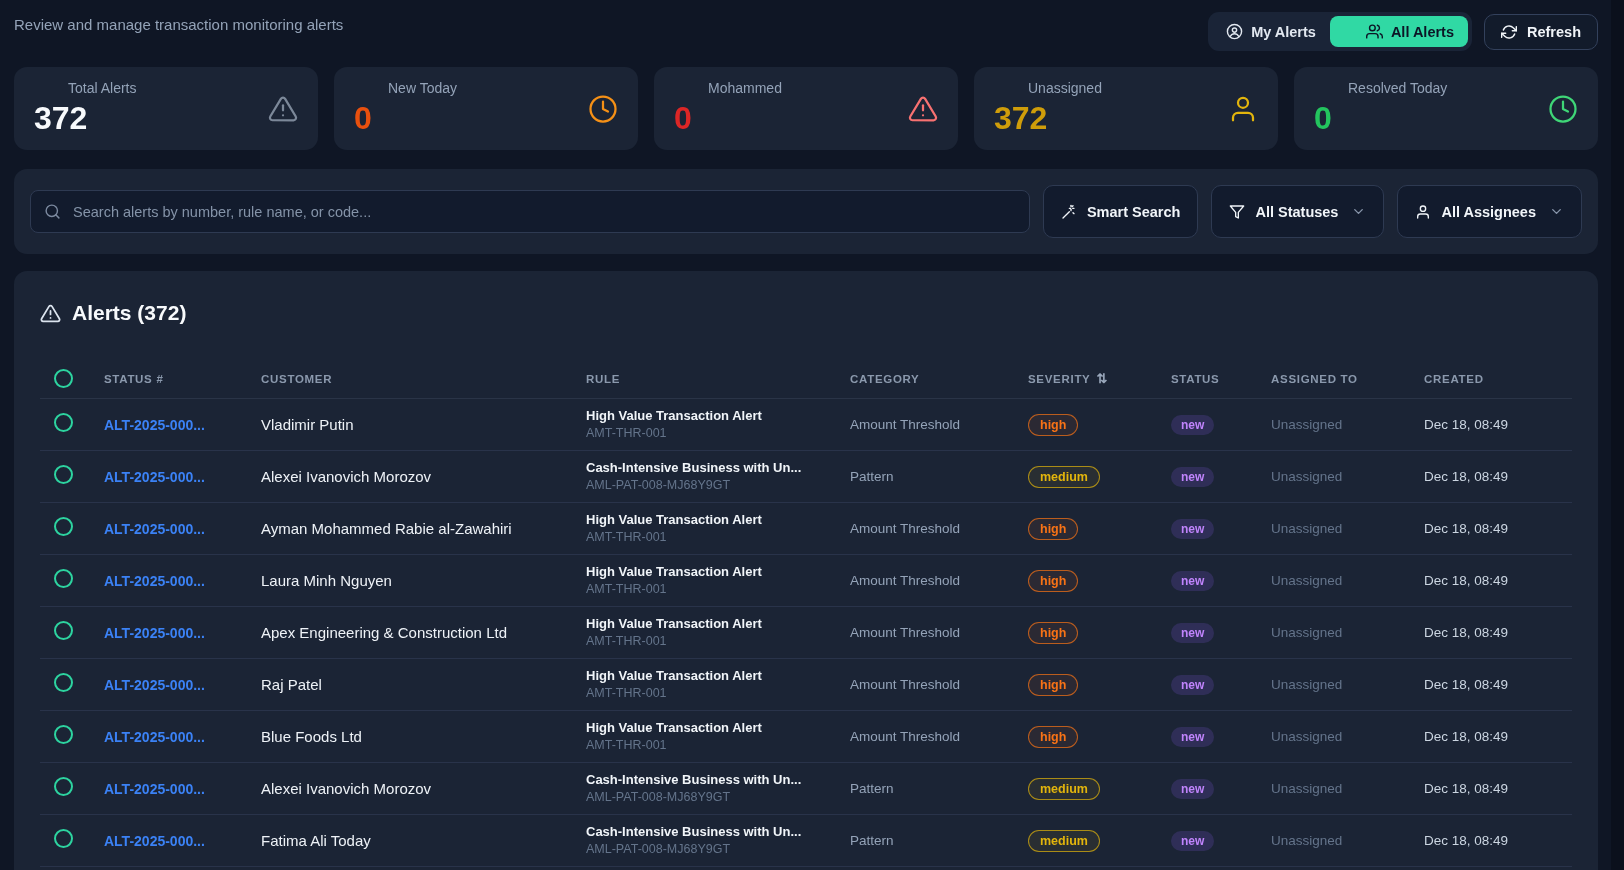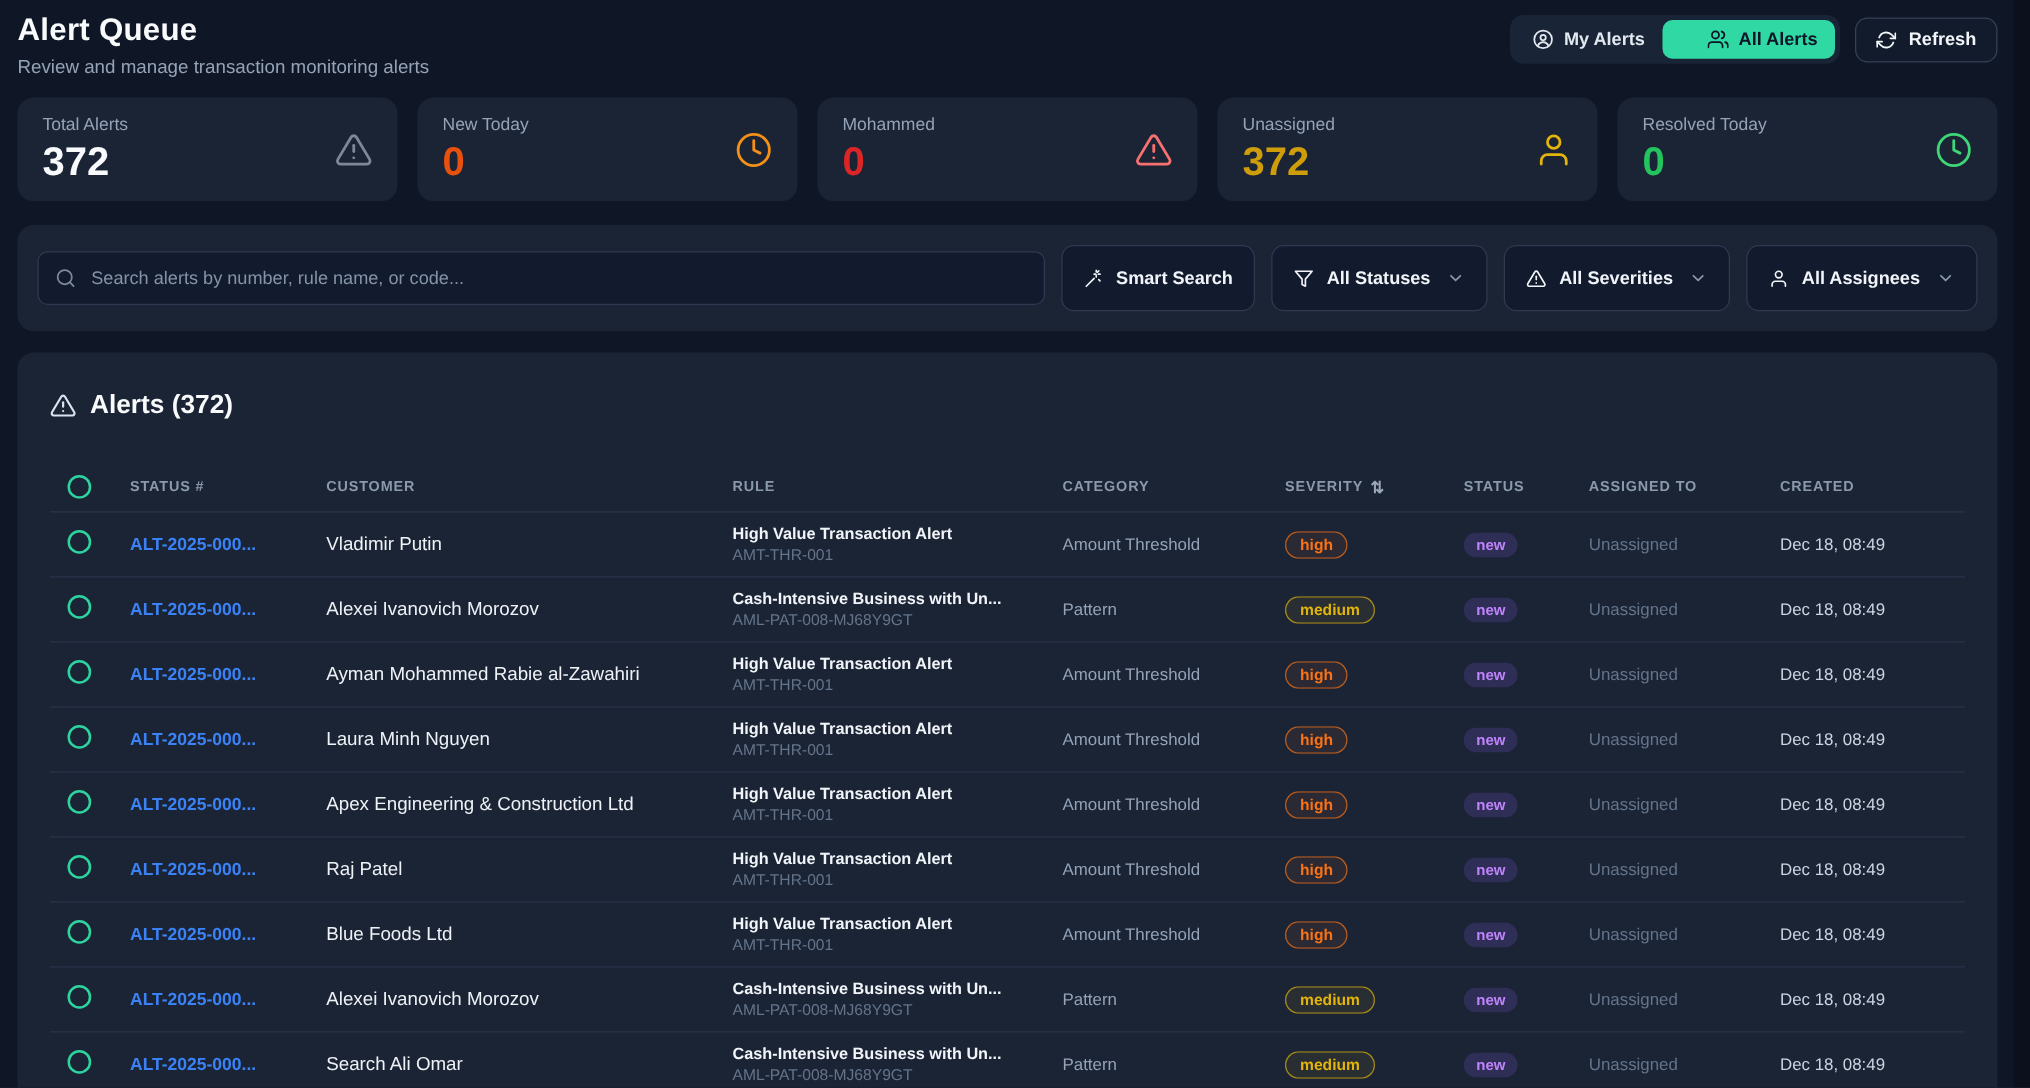--- a/index.html
+++ b/index.html
@@ -23,21 +23,21 @@
   .toggle-btn.active { background:#30d9a4; color:#0c1626;padding-left:36px; }
   .btn-outline { display:flex; align-items:center; gap:10px; padding:9px 16px; border-radius:10px;
     border:1px solid #33415c; background:rgba(26,36,55,.35); color:#f1f5f9; font-size:14.5px; font-weight:700; cursor:pointer; }
   .icon { display:inline-flex; flex:none; }
   .icon svg { display:block; }
 
   
   .stats { display:grid; grid-template-columns:repeat(5,1fr); gap:16px; margin-top:16px; }
   .stat-card { background:#1b2435; border-radius:13px; padding:17px 20px; height:83px;
     display:flex; justify-content:space-between; align-items:center; }
-  .stat-label { font-size:14px; color:#94a3b8; }
+  .stat-label { font-size:14px; color:#94a3b8;margin-left:34px; }
   .stat-value { font-size:32px; font-weight:700; margin-top:4px; }
   .v-white { color:#f8fafc; } .v-orange { color:#e8500e; } .v-red { color:#dc2626; }
   .v-amber { color:#cf9d0a; } .v-green { color:#23c45e; }
   .i-slate { color:#7c8899; } .i-orange { color:#f59016; } .i-red { color:#f87171; }
   .i-yellow { color:#e3b50c; } .i-green { color:#3fd677; }
 
   
   .filter-card { background:#1b2435; border-radius:13px; margin-top:19px; padding:16px; display:flex; gap:13px; align-items:center; }
   .search-wrap { flex:1; position:relative; }
   .search-wrap .icon { position:absolute; left:14px; top:13px; color:#7c8aa0; }
@@ -79,21 +79,20 @@
 
   .scroll-gutter { position:absolute; top:0; right:0; width:13px; height:870px; background:#0b101c; }
 </style>
 </head>
 <body>
 
 <div class="page">
 
   <div class="topbar">
     <div>
-      <div class="page-title">Alert Queue</div>
       <div class="page-subtitle">Review and manage transaction monitoring alerts</div>
     </div>
     <div class="top-controls">
       <div class="toggle-group">
         <button class="toggle-btn">
           <span class="icon">
             <svg width="17" height="17" viewBox="0 0 24 24" fill="none" stroke="currentColor" stroke-width="2" stroke-linecap="round" stroke-linejoin="round">
                 <circle cx="12" cy="12" r="10"></circle>
                 <circle cx="12" cy="10" r="3"></circle>
                 <path d="M6.2 18.7a6.5 6.5 0 0 1 11.6 0"></path>
@@ -224,35 +223,20 @@
       <span>All Statuses</span>
       <span class="icon chev">
         <svg width="15" height="15" viewBox="0 0 24 24" fill="none" stroke="currentColor" stroke-width="2.2" stroke-linecap="round" stroke-linejoin="round">
             <polyline points="6 9 12 15 18 9"></polyline>
           </svg>
       </span>
     </button>
     <button class="filter-btn">
       <span class="icon">
         <svg width="16" height="16" viewBox="0 0 24 24" fill="none" stroke="currentColor" stroke-width="2" stroke-linecap="round" stroke-linejoin="round">
-            <path d="M10.29 3.86L1.82 18a2 2 0 0 0 1.71 3h16.94a2 2 0 0 0 1.71-3L13.71 3.86a2 2 0 0 0-3.42 0z"></path>
-            <line x1="12" y1="9" x2="12" y2="13"></line>
-            <line x1="12" y1="17" x2="12.01" y2="17"></line>
-          </svg>
-      </span>
-      <span>All Severities</span>
-      <span class="icon chev">
-        <svg width="15" height="15" viewBox="0 0 24 24" fill="none" stroke="currentColor" stroke-width="2.2" stroke-linecap="round" stroke-linejoin="round">
-            <polyline points="6 9 12 15 18 9"></polyline>
-          </svg>
-      </span>
-    </button>
-    <button class="filter-btn">
-      <span class="icon">
-        <svg width="16" height="16" viewBox="0 0 24 24" fill="none" stroke="currentColor" stroke-width="2" stroke-linecap="round" stroke-linejoin="round">
             <path d="M20 21v-2a4 4 0 0 0-4-4H8a4 4 0 0 0-4 4v2"></path>
             <circle cx="12" cy="7" r="4"></circle>
           </svg>
       </span>
       <span>All Assignees</span>
       <span class="icon chev">
         <svg width="15" height="15" viewBox="0 0 24 24" fill="none" stroke="currentColor" stroke-width="2.2" stroke-linecap="round" stroke-linejoin="round">
             <polyline points="6 9 12 15 18 9"></polyline>
           </svg>
       </span>
@@ -405,21 +389,21 @@
     <div class="cell c-category">Pattern</div>
     <div class="cell"><span class="sev-badge sev-medium">medium</span></div>
     <div class="cell"><span class="status-badge">new</span></div>
     <div class="cell c-assigned">Unassigned</div>
     <div class="cell c-created">Dec 18, 08:49</div>
   </div>
 
   <div class="grid-row trow">
     <div class="cell c-check"><span class="circle"></span></div>
     <div class="cell"><a class="alert-link" href="#">ALT-2025-000...</a></div>
-    <div class="cell c-customer">Search Ali Omar</div>
+    <div class="cell c-customer">Fatima Ali Today</div>
     <div class="cell">
       <div class="rule-name">Cash-Intensive Business with Un...</div>
       <div class="rule-code">AML-PAT-008-MJ68Y9GT</div>
     </div>
     <div class="cell c-category">Pattern</div>
     <div class="cell"><span class="sev-badge sev-medium">medium</span></div>
     <div class="cell"><span class="status-badge">new</span></div>
     <div class="cell c-assigned">Unassigned</div>
     <div class="cell c-created">Dec 18, 08:49</div>
   </div>

